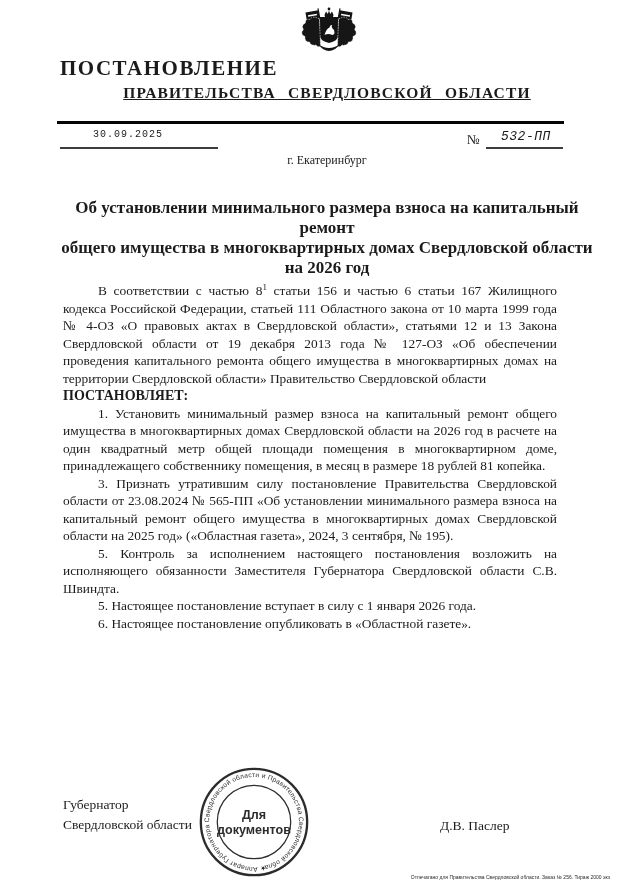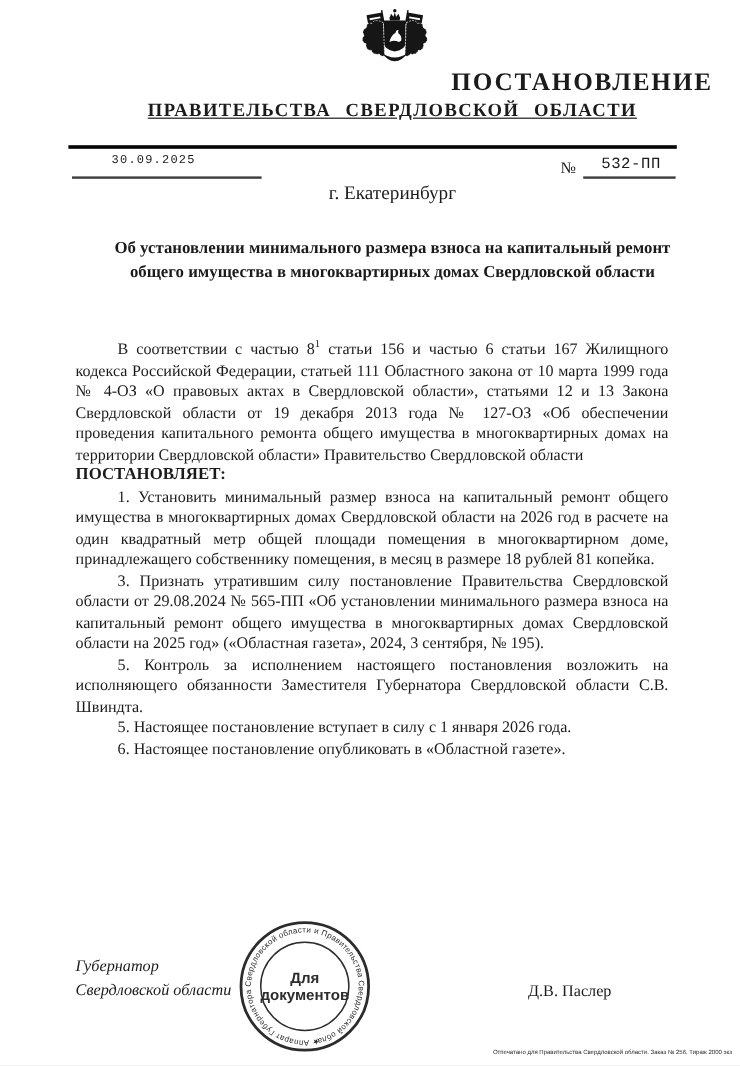--- a/index.html
+++ b/index.html
@@ -9,55 +9,55 @@
     background:#ffffff;
     font-family:"Liberation Serif", serif;
     color:#1b1b1b;
     overflow:hidden;
     margin:0 auto;
   }
   
   .arms{position:absolute;left:291px;top:6px;width:76px;height:48px;}
   .doc-title{
     position:absolute;top:56px;left:60px;width:534px;
-    text-align:right;font-weight:bold;font-size:21px;letter-spacing:1.5px;
+    text-align:left;font-weight:bold;font-size:21px;letter-spacing:1.5px;
   }
   .doc-subtitle{
     position:absolute;top:84px;left:60px;width:534px;
     text-align:center;font-weight:bold;font-size:15.5px;
     letter-spacing:1.2px;word-spacing:7px;text-decoration:underline;
   }
   .header-rule{position:absolute;top:121px;left:57px;width:507px;height:3px;background:#050505;}
   .date-value{
     position:absolute;top:129px;left:93px;
     font-family:"Liberation Mono", monospace;font-size:10px;letter-spacing:1px;
   }
   .date-underline{position:absolute;top:147px;left:60px;width:158px;height:2px;background:#3d3d3d;}
   .number-sign{position:absolute;top:132px;left:467px;font-size:13.5px;}
   .number-value{
     position:absolute;top:129px;left:501px;
-    font-family:"Liberation Mono", monospace;font-size:13px;letter-spacing:0.5px;
+    font-family:"Liberation Mono", monospace;font-size:13px;letter-spacing:0.5px;font-style:italic;
   }
   .number-underline{position:absolute;top:147px;left:486px;width:77px;height:2px;background:#3d3d3d;}
-  .city{position:absolute;top:153px;left:60px;width:534px;text-align:center;font-size:16px;}
+  .city{position:absolute;top:153px;left:60px;width:534px;text-align:center;font-size:12px;}
   
   .subject{
     position:absolute;top:198px;left:60px;width:534px;
-    text-align:center;font-weight:bold;font-size:14px;line-height:20px;
+    text-align:center;font-weight:bold;font-size:17px;line-height:20px;
   }
   
   .body-text{
     position:absolute;top:282px;left:63px;width:494px;
     font-size:13.4px;line-height:17.5px;text-align:justify;
   }
   .body-text p{margin:0;text-indent:35px;}
   .body-text p.resolves{font-weight:bold;text-indent:0;font-size:14px;text-align:left;}
   .body-text sup{font-size:9px;line-height:0;}
   
-  .gov-title{position:absolute;top:795px;left:63px;font-size:13.5px;line-height:20px;font-style:italic;}
+  .gov-title{position:absolute;top:795px;left:63px;font-size:13.5px;line-height:20px;}
   .gov-name{position:absolute;top:818px;left:440px;width:157px;text-align:left;font-size:13.5px;}
   .stamp{position:absolute;left:196px;top:764px;width:116px;height:116px;}
   .stamp text{fill:#2c2c2c;}
   
   .print-info{
     position:absolute;top:874px;left:240px;width:370px;text-align:right;
     font-family:"Liberation Sans", sans-serif;font-size:5px;color:#2a2a2a;
   }
 </style>
 </head>
@@ -105,27 +105,28 @@
   <div class="date-underline"></div>
   <div class="number-sign">№</div>
   <div class="number-value">532-ПП</div>
   <div class="number-underline"></div>
 
   <div class="city">г. Екатеринбург</div>
 
   <div class="subject">
     <div>Об установлении минимального размера взноса на капитальный ремонт</div>
     <div>общего имущества в многоквартирных домах Свердловской области</div>
+    <div>на 2026 год</div>
   </div>
 
   <div class="body-text">
     <p><span>В соответствии с частью 8</span><sup>1</sup><span> статьи 156 и частью 6 статьи 167 Жилищного кодекса Российской Федерации, статьей 111 Областного закона от 10 марта 1999 года № 4-ОЗ «О правовых актах в Свердловской области», статьями 12 и 13 Закона Свердловской области от 19 декабря 2013 года № 127-ОЗ «Об обеспечении проведения капитального ремонта общего имущества в многоквартирных домах на территории Свердловской области» Правительство Свердловской области</span></p>
     <p class="resolves">ПОСТАНОВЛЯЕТ:</p>
     <p>1. Установить минимальный размер взноса на капитальный ремонт общего имущества в многоквартирных домах Свердловской области на 2026 год в расчете на один квадратный метр общей площади помещения в многоквартирном доме, принадлежащего собственнику помещения, в месяц в размере 18 рублей 81 копейка.</p>
-    <p>3. Признать утратившим силу постановление Правительства Свердловской области от 29.08.2024 № 565-ПП «Об установлении минимального размера взноса на капитальный ремонт общего имущества в многоквартирных домах Свердловской области на 2025 год» («Областная газета», 2024, 3 сентября, № 195).</p>
+    <p>3. Признать утратившим силу постановление Правительства Свердловской области от 23.08.2024 № 565-ПП «Об установлении минимального размера взноса на капитальный ремонт общего имущества в многоквартирных домах Свердловской области на 2025 год» («Областная газета», 2024, 3 сентября, № 195).</p>
     <p>5. Контроль за исполнением настоящего постановления возложить на исполняющего обязанности Заместителя Губернатора Свердловской области С.В. Швиндта.</p>
     <p>5. Настоящее постановление вступает в силу с 1 января 2026 года.</p>
     <p>6. Настоящее постановление опубликовать в «Областной газете».</p>
   </div>
 
   <div class="gov-title">
     <div>Губернатор</div>
     <div>Свердловской области</div>
   </div>
   <div class="gov-name">Д.В. Паслер</div>

